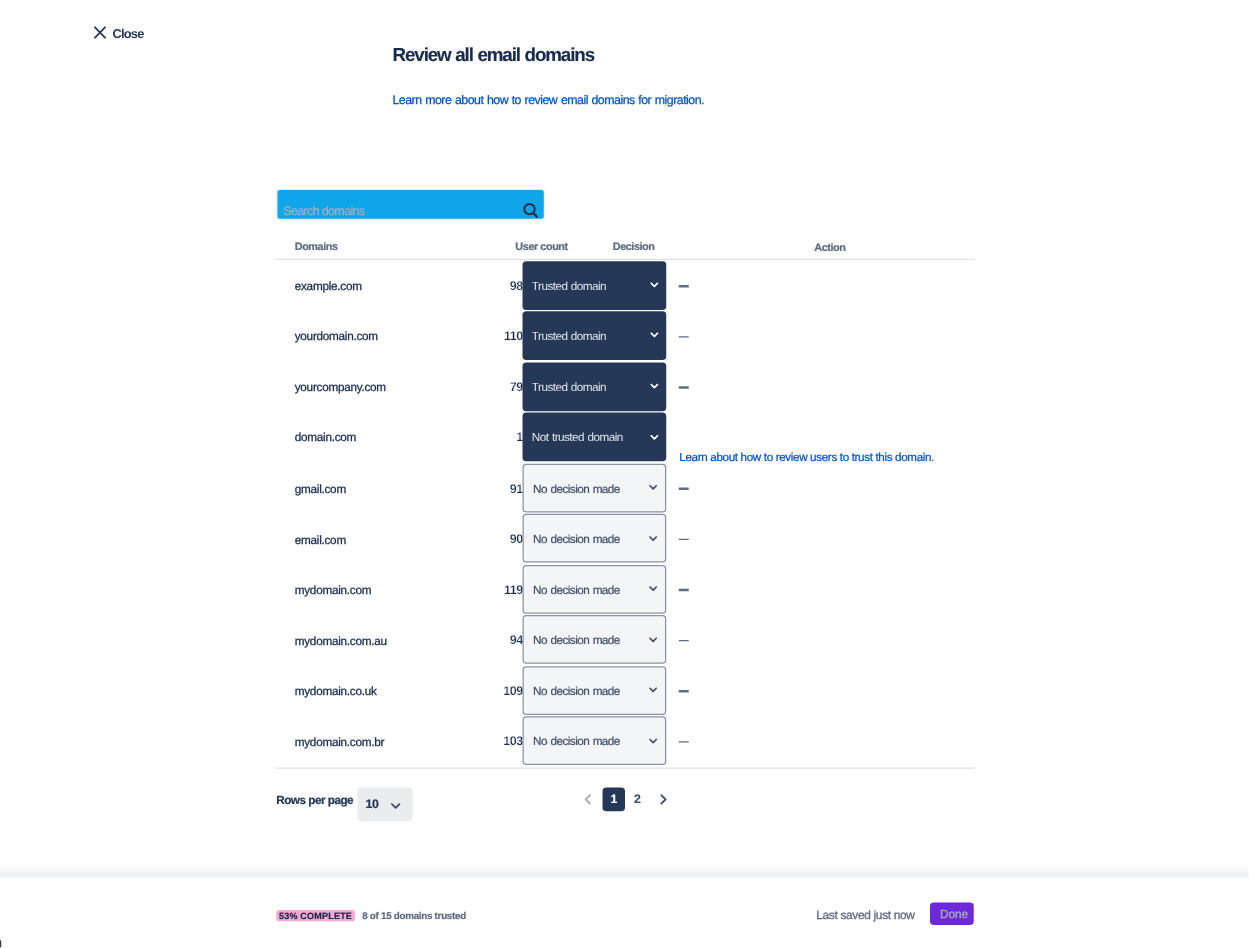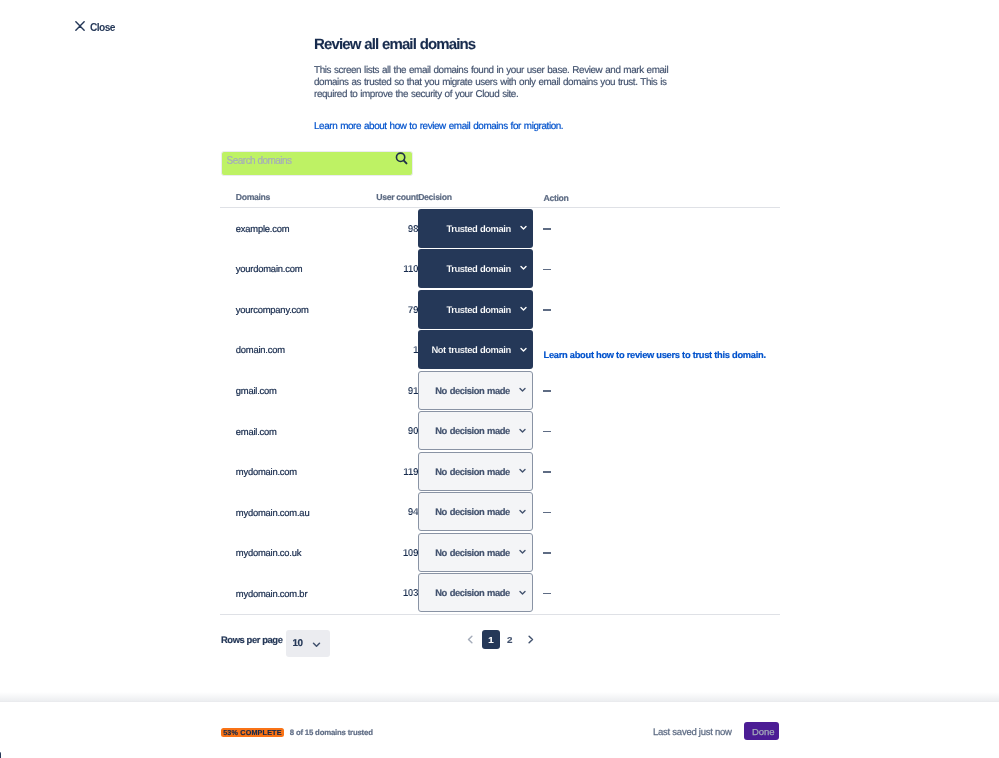--- a/index.html
+++ b/index.html
@@ -35,57 +35,57 @@
   }
   p.intro {
     margin: 10.4px 0 0 0; font-size: 9.9px; line-height: 12.1px; color: #42526E; letter-spacing: -0.4px; word-spacing: 0.55px; -webkit-text-stroke: 0.16px #42526E;
   }
   p.intro2 { margin: 6.3px 0 0 0; font-size: 9.9px; line-height: 13px; color: #42526E; letter-spacing: -0.4px; word-spacing: 0.55px; -webkit-text-stroke: 0.16px #42526E; }
   a.link { color: #0052CC; text-decoration: none; -webkit-text-stroke: 0.2px #0052CC; }
 
   
   .search-wrap {
     position: absolute; left: 221px; top: 151px;
-    width: 192px; height: 24.5px;
-    background: #bef264; border: 1px solid #EBECF0; border-radius: 3px;
-    display: flex; align-items: flex-start; padding: 0 4.5px 0 4.6px;
+    width: 215px; height: 24.5px;
+    background: #0ea5e9; border: 1px solid #EBECF0; border-radius: 3px;
+    display: flex; align-items: flex-end; padding: 0 4.5px 0 4.6px;
   }
   .search-input {
     flex: 1; border: none; outline: none; background: transparent;
     font-family: inherit; font-size: 10px; color: #172B4D; letter-spacing: -0.52px;
     padding: 0; margin: 0; height: 14px; line-height: 14px; position:relative; top:2.1px;
   }
   .search-input::placeholder { color: #A5ADBA; opacity:1; -webkit-text-stroke: 0.2px #A5ADBA; }
   .search-icon { width: 13px; height: 13px; display:block; flex:none; margin-top:-0.5px; }
 
   
   .table { position: absolute; left: 220px; top: 185.7px; width: 560px; }
-  .thead { display: flex; align-items: flex-start; height: 21.5px; }
+  .thead { display: flex; align-items: flex-start; height: 21.5px; gap: 36px; }
   .th {
     font-size: 8.7px; font-weight: 700; color: #5E6C84; letter-spacing: -0.35px;
     line-height: 14px; padding-top: 4.3px; -webkit-text-stroke: 0.18px #5E6C84;
   }
   .c-domain { width: 130.6px; padding-left: 15.8px; }
   .c-users  { width: 67.6px; text-align: right; }
   .c-decision { width: 125.3px; }
   .c-action { flex: 1; display:flex; align-items:center; height: 20px; text-align: center; }
   .divider { height: 1px; background: #DFE1E6; width: 560px; }
   .row { display:flex; align-items:center; height: 40.53px; }
   .cell { font-size: 9.4px; color: #172B4D; letter-spacing: -0.2px; -webkit-text-stroke: 0.22px #172B4D; }
   .cell.num { font-weight: 700; font-size: 9.8px; letter-spacing: -0.4px; position:relative; top:0.6px; -webkit-text-stroke: 0.2px #ffffff; font-size:10px; }
   .cell.dom { font-weight: 400; }
   .action-dash { color: #5E6C84; font-size: 0; display:block; width:7.6px; height:1.6px; background:#5E6C84; overflow:hidden; margin-top: 0.9px; }
-  .action-link { color: #0052CC; font-size: 9.3px; font-weight:700; text-decoration: none; letter-spacing: -0.27px; display:block; line-height: 9px; -webkit-text-stroke: 0.18px #0052CC; position:relative; top:6px; }
+  .action-link { color: #0052CC; font-size: 9.3px; font-weight:400; text-decoration: none; letter-spacing: -0.27px; display:block; line-height: 9px; -webkit-text-stroke: 0.18px #0052CC; position:relative; top:17px; }
 
   
   .sel {
     position: relative; display: inline-flex; align-items: center;
     height: 39px; border-radius: 3px; padding: 0 22px 0 7.3px; margin-top:-0.6px;
-    font-size: 9.4px; font-weight: 700; cursor: pointer; white-space: nowrap;
-    letter-spacing: -0.43px; word-spacing: 0.6px; justify-content: flex-end;
+    font-size: 9.4px; font-weight: 400; cursor: pointer; white-space: nowrap;
+    letter-spacing: -0.43px; word-spacing: 0.6px;
   }
   .sel .chev { position:absolute; right: 4.5px; top: 50%; margin-top:-5.2px; width:9px; height:9px; }
   .sel.dark { background: #253858; color: #FFFFFF; width: 114.6px; -webkit-text-stroke: 0.1px #253858; }
   .sel.light { background: #F4F5F7; color: #42526E; border: 1px solid #8993A4; width: 114.6px; -webkit-text-stroke: 0.18px #42526E; }
 
   
   .botrow { position: absolute; left: 221px; top: 630.3px; width: 560px; height: 18.2px; display:flex; align-items:center; }
   .rpp-label { font-size: 9.4px; font-weight: 700; color: #253858; letter-spacing: -0.4px; -webkit-text-stroke: 0.18px #253858; }
   .rpp-sel {
     position: absolute; left: 65.3px; top: 0; display:inline-flex; align-items:center;
@@ -107,31 +107,31 @@
 
   
   .footer-shadow {
     position:absolute; left:0; top: 692px; width: 999px; height: 9px;
     background: linear-gradient(to bottom, rgba(9,30,66,0.00), rgba(9,30,66,0.075));
   }
   .footer-line { position:absolute; left:0; top: 701px; width:999px; height:1px; background:#EAEBEE; }
   .footer { position:absolute; left:0; top: 702px; width: 999px; height: 54px; background:#fff; }
   .footer > * { position:absolute; }
   .badge {
-    position:absolute; left: 220.5px; top: 25.9px; height: 9.4px; background:#f97316; color:#172B4D;
+    position:absolute; left: 220.5px; top: 25.9px; height: 9.4px; background:#f9a8d4; color:#172B4D;
     font-size: 7.2px; font-weight: 700; letter-spacing: .18px; padding: 0.6px 2.4px 0 2.7px; -webkit-text-stroke: 0.18px #172B4D;
     border-radius: 2.5px; display:flex; align-items:center; line-height:9.3px;
   }
   .badge-text { position:absolute; left: 289.8px; top: 26.2px; font-size: 7.8px; font-weight:700;
     color:#5E6C84; letter-spacing: -0.2px; line-height: 9px; -webkit-text-stroke: 0.17px #5E6C84; }
   .saved { position:absolute; left: 653px; top: 24.6px; font-size: 9.5px; color:#5E6C84;
     letter-spacing: -0.25px; line-height: 11px; -webkit-text-stroke: 0.25px #5E6C84; }
   .done-btn {
     position:absolute; left: 744px; top: 20.4px; width: 34.5px; height: 17.7px;
-    background:#4c1d95; color:#A5ADBA; border:none; border-radius:3px;
+    background:#6d28d9; color:#A5ADBA; border:none; border-radius:3px;
     font-family:inherit; font-size:9.5px; font-weight:400; cursor:default; -webkit-text-stroke: 0.25px #A5ADBA;
     display:flex; align-items:center; justify-content:center; letter-spacing:-0.1px; padding:0 0 0 4px;
   }
   .corner-bit { position:absolute; left:-2px; top:751.5px; width:3.4px; height:8px; background:#253858; border-radius: 3px; }
 </style>
 </head>
 <body>
 
 <div class="page">
 
@@ -139,21 +139,20 @@
     <span class="x-icon">
       <svg viewBox="0 0 10 10" width="10" height="10" xmlns="http://www.w3.org/2000/svg">
         <path d="M0.85 0.7 L9.15 9.3 M9.15 0.7 L0.85 9.3" stroke="#253858" stroke-width="1.38" stroke-linecap="round"></path>
       </svg>
     </span>
     <span class="label">Close</span>
   </button>
 
   <div class="content">
     <h1 class="title">Review all email domains</h1>
-    <p class="intro">This screen lists all the email domains found in your user base. Review and mark email domains as trusted so that you migrate users with only email domains you trust. This is required to improve the security of your Cloud site.</p>
     <p class="intro2"><br>
       <a class="link" href="#">Learn more about how to review email domains for migration.</a>
     </p>
   </div>
 
   <div class="search-wrap">
     <input class="search-input" placeholder="Search domains" style="">
     <span class="search-icon">
       <svg viewBox="0 0 13 13" width="13" height="13" xmlns="http://www.w3.org/2000/svg">
         <circle cx="5.6" cy="5.3" r="4.15" fill="none" stroke="#1F3048" stroke-width="1.6"></circle>

